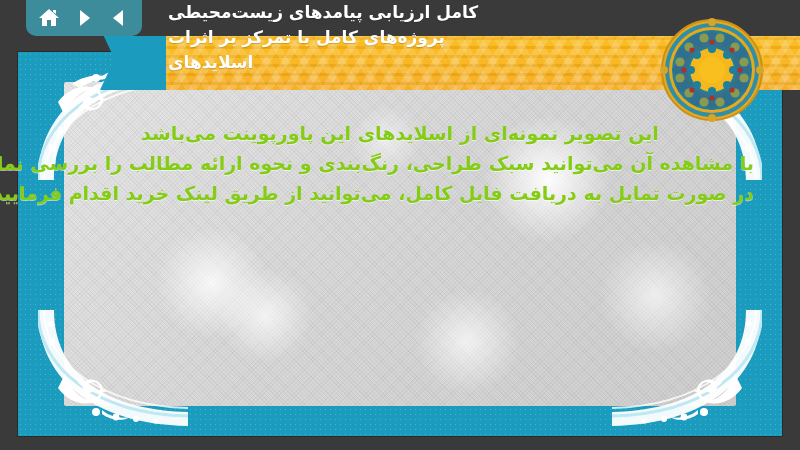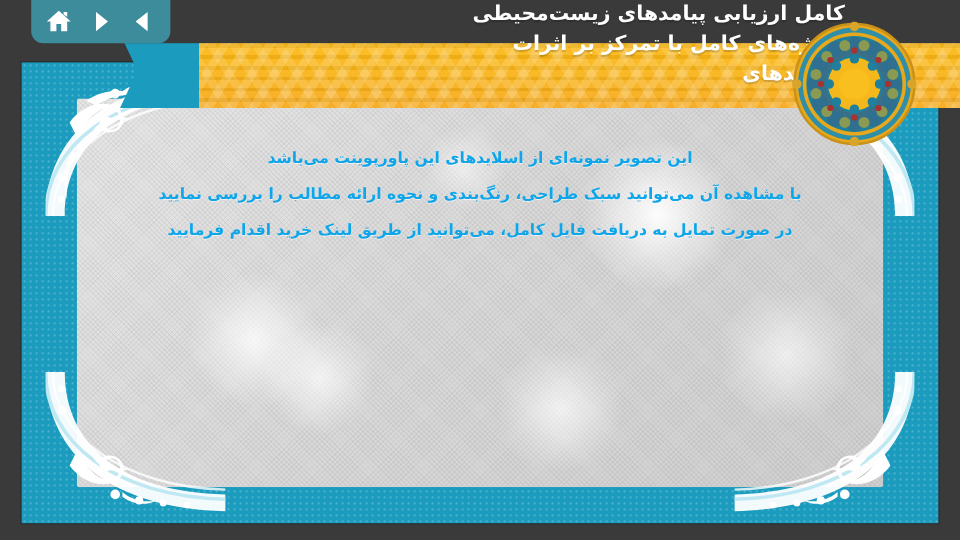--- a/index.html
+++ b/index.html
@@ -48,21 +48,21 @@
   
   .banner-tab{
     position:absolute; top:28px; left:100px; width:66px; height:62px;
     background:#1b9cbe; z-index:31;
     clip-path:polygon(0 0, 100% 0, 100% 100%, 0 100%, 22% 50%);
   }
 
   .title{
     position:absolute; top:0; left:148px; width:652px; height:100px;
     z-index:50; padding:0 96px 0 20px;
-    text-align:right; direction:rtl;
+    text-align:left; direction:rtl;
     color:#ffffff; font-size:17px; line-height:25px; font-weight:700;
     text-shadow:0 1px 1px rgba(0,0,0,.18);
     pointer-events:none;
   }
   .title-line{ white-space:nowrap; }
 
   
   .medallion{
     position:absolute; left:660px; top:18px; width:104px; height:104px;
     z-index:55;
@@ -97,21 +97,21 @@
   .corner{ position:absolute; width:150px; height:120px; pointer-events:none; }
   .c-tl{ left:20px;  top:10px; }
   .c-tr{ right:20px; top:10px;  transform:scaleX(-1); }
   .c-bl{ left:20px;  bottom:8px; transform:scaleY(-1); }
   .c-br{ right:20px; bottom:8px; transform:scale(-1,-1); }
 
   
   .body-text{
     position:absolute; left:46px; top:118px; width:708px;
     z-index:20; direction:rtl; text-align:center;
-    color:#0ea5e9; font-size:13px; line-height:30px; font-weight:700;
+    color:#84cc16; font-size:19px; line-height:30px; font-weight:700;
     text-shadow:0 1px 0 rgba(255,255,255,.55);
   }
   .body-line{ white-space:nowrap; }
 </style>
 </head>
 <body>
 
 <div class="frame">
   <div class="frame-dots"></div>
 

